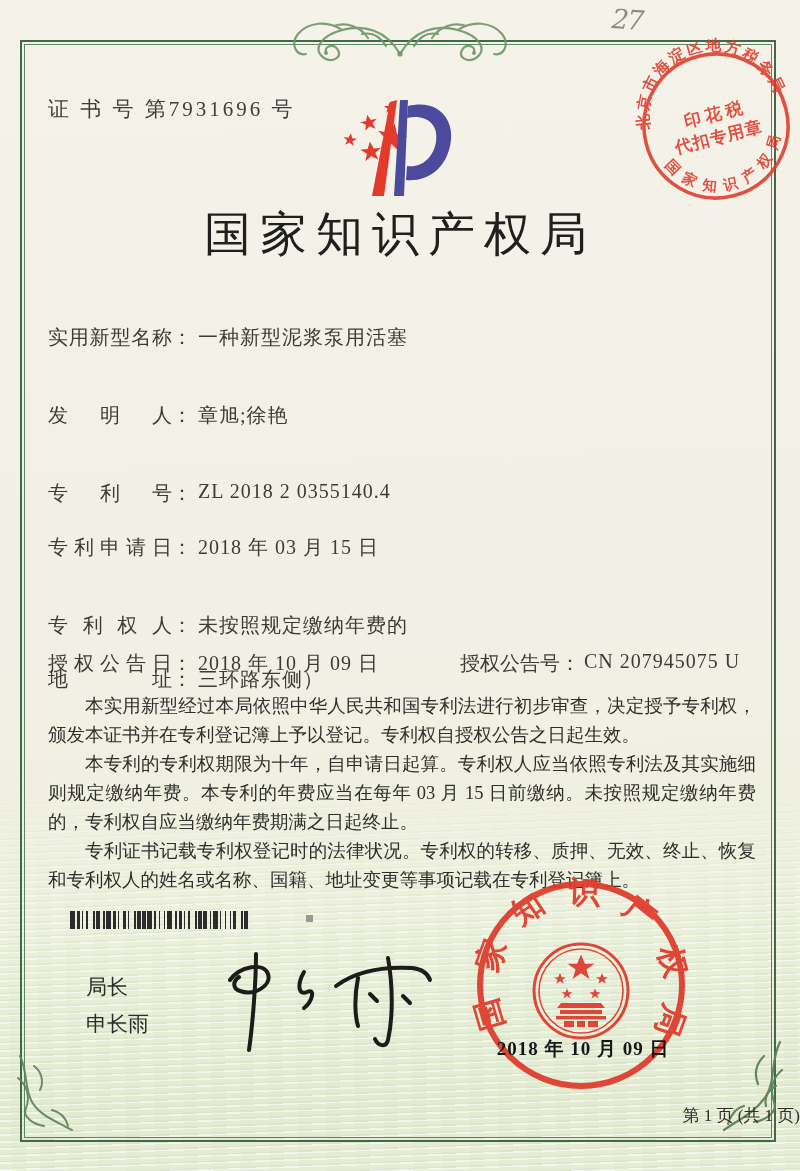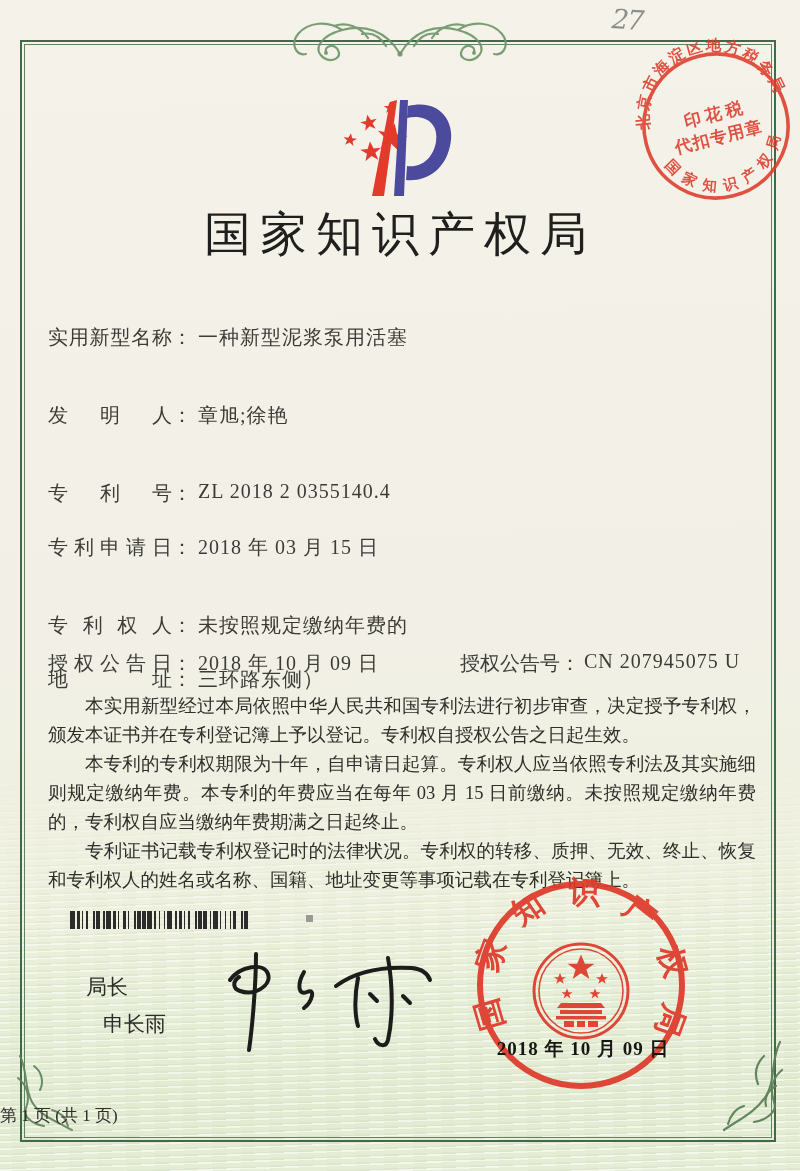--- a/index.html
+++ b/index.html
@@ -60,26 +60,26 @@
     font-size:18.5px;line-height:29px;color:#2f2e2b;text-align:justify;
   }
   .bodytext p{margin:0;text-indent:2em;}
   
   .barcode{position:absolute;left:70px;top:911px;height:18px;display:flex;align-items:stretch;}
   .barcode i{display:block;height:100%;}
   .barcode i.b{background:#2c2c2c;}
   .bc-dot{position:absolute;left:306px;top:915px;width:7px;height:7px;background:#9a9a92;}
   
   .director-title{left:86px;top:973px;font-size:21px;color:#2c2c28;font-family:"Liberation Sans","DejaVu Sans",sans-serif;}
-  .director-name{left:86px;top:1010px;font-size:21px;color:#2c2c28;font-family:"Liberation Sans","DejaVu Sans",sans-serif;margin-left:17px;}
+  .director-name{left:86px;top:1010px;font-size:21px;color:#2c2c28;font-family:"Liberation Sans","DejaVu Sans",sans-serif;}
   .seal-date{
     left:478px;top:1036px;width:210px;text-align:center;
     font-size:19px;color:#161614;font-weight:600;letter-spacing:1px;
   }
-  .page-info{left:0;top:1104px;width:800px;text-align:left;font-size:17px;color:#2e2d2a;}
+  .page-info{left:0;top:1104px;width:800px;text-align:right;font-size:17px;color:#2e2d2a;}
   svg text{font-family:"Liberation Serif","DejaVu Serif",serif;}
 </style>
 </head>
 <body>
 
 <div class="page">
   <div class="guilloche"></div>
   <div class="frame"></div>
 
   <svg class="abs" style="left:268px;top:10px" width="264" height="62" viewBox="0 0 264 62">
@@ -113,20 +113,21 @@
       <path d="M64 2 C54 22 60 40 50 56 C40 72 22 80 8 90"></path>
       <path d="M66 30 C56 38 54 50 58 62 C62 72 50 80 38 82"></path>
       <path d="M48 16 C40 24 38 34 42 44"></path>
       <path d="M28 66 C20 68 14 76 12 84"></path>
       <path d="M60 46 C52 50 48 58 50 66"></path>
     </g>
   </svg>
 
   <div class="abs handwritten">27</div>
 
+  <div class="abs cert-no">证 书 号 第7931696 号</div>
 
   <svg class="abs" style="left:630px;top:40px;transform:rotate(-14deg)" width="172" height="172" viewBox="0 0 172 172" opacity="0.88">
     <circle cx="86" cy="86" r="72" fill="none" stroke="#dd3c2b" stroke-width="3.6"></circle>
     <defs>
       <path id="taxTop" d="M 21 75 A 65 65 0 1 1 151 75"></path>
       <path id="taxBot" d="M 25 108 A 65 65 0 0 0 147 108"></path>
     </defs>
     <text font-size="15.5" fill="#dd3c2b" font-weight="bold">
       <textPath href="#taxTop" startOffset="2" textLength="196" lengthAdjust="spacing">北京市海淀区地方税务局</textPath>
     </text>

